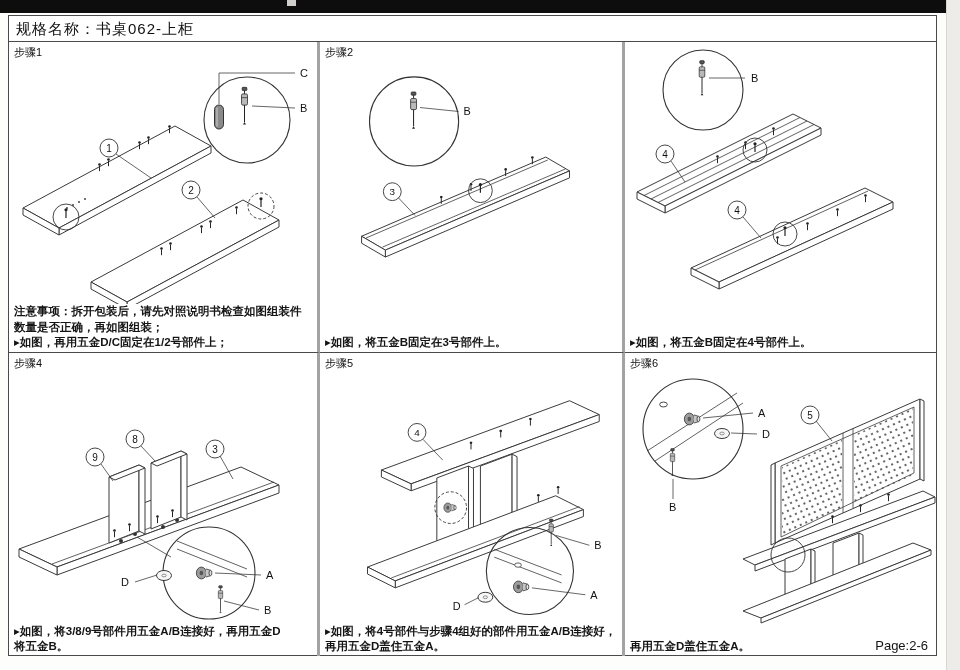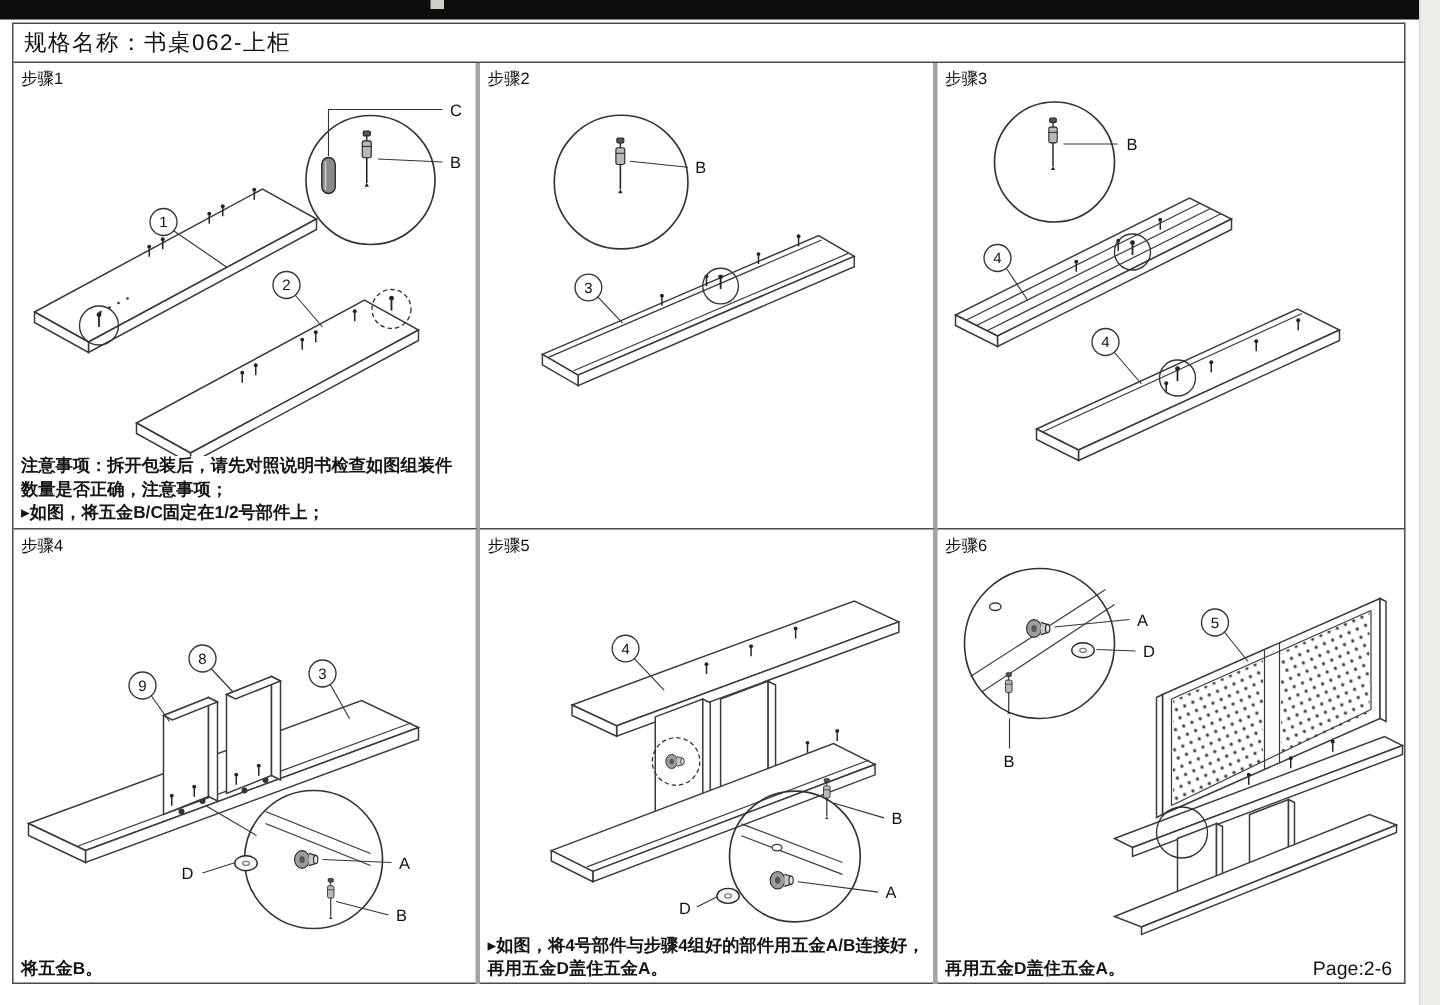--- a/index.html
+++ b/index.html
@@ -149,22 +149,22 @@
             <use href="#sym-scr" x="249" y="137" width="6" height="11"></use>
           </g>
           <g class="pc-g">
             <circle class="pc" cx="182" cy="130" r="9"></circle>
             <text class="num" x="182" y="133.5">2</text>
             <line class="ld" x1="188" y1="137" x2="206" y2="158"></line>
           </g>
         </svg>
         <div class="caption">
           <div class="cap-line">注意事项：拆开包装后，请先对照说明书检查如图组装件</div>
-          <div class="cap-line">数量是否正确，注意事项；</div>
-          <div class="cap-line">▸如图，将五金B/C固定在1/2号部件上；</div>
+          <div class="cap-line">数量是否正确，再如图组装；</div>
+          <div class="cap-line">▸如图，再用五金D/C固定在1/2号部件上；</div>
         </div>
       </section>
 
       <section class="panel bR bB">
         <div class="step-label">步骤2</div>
         <svg class="diagram" viewBox="0 0 305 268" preserveAspectRatio="xMidYMin meet">
           <g>
             <circle class="mag" cx="95" cy="62" r="45"></circle>
             <use href="#sym-bolt" x="87" y="30" width="15" height="44"></use>
             <line class="ld" x1="101" y1="48" x2="140" y2="52"></line>
@@ -182,24 +182,26 @@
             <use href="#sym-scr" x="212" y="97" width="5" height="9"></use>
             <circle class="mini" cx="162" cy="132" r="12"></circle>
             <use href="#sym-scr" x="159" y="124" width="6" height="11"></use>
           </g>
           <g class="pc-g">
             <circle class="pc" cx="73" cy="133" r="9"></circle>
             <text class="num" x="73" y="136.5">3</text>
             <line class="ld" x1="79" y1="139" x2="96" y2="157"></line>
           </g>
         </svg>
+        <div class="caption">
+          <div class="cap-line">▸如图，将五金B固定在3号部件上。</div>
+        </div>
       </section>
 
       <section class="panel bB">
-        <div class="step-label">步骤3</div>
         <svg class="diagram" viewBox="0 0 311 268" preserveAspectRatio="xMidYMin meet">
           <g>
             <circle class="mag" cx="78" cy="48" r="40"></circle>
             <use href="#sym-bolt" x="70" y="16" width="14" height="42"></use>
             <line class="ld" x1="84" y1="36" x2="120" y2="36"></line>
             <text class="hw" x="126" y="40">B</text>
           </g>
           <g>
             <path class="bd" d="M12,150 L168,72 L196,86 L40,164 Z"></path>
             <path class="bd" d="M40,164 L196,86 L196,93 L40,171 Z"></path>
@@ -229,20 +231,23 @@
             <use href="#sym-scr" x="238" y="152" width="5" height="9"></use>
             <circle class="mini" cx="160" cy="192" r="12"></circle>
             <use href="#sym-scr" x="157" y="184" width="6" height="11"></use>
           </g>
           <g class="pc-g">
             <circle class="pc" cx="112" cy="168" r="9"></circle>
             <text class="num" x="112" y="171.5">4</text>
             <line class="ld" x1="118" y1="175" x2="136" y2="196"></line>
           </g>
         </svg>
+        <div class="caption">
+          <div class="cap-line">▸如图，将五金B固定在4号部件上。</div>
+        </div>
       </section>
 
       <section class="panel bR">
         <div class="step-label">步骤4</div>
         <svg class="diagram" viewBox="0 0 308 252" preserveAspectRatio="xMidYMin meet">
 
           <g>
             <path class="bd" d="M10,178 L232,96 L270,114 L48,196 Z"></path>
             <path class="bd" d="M48,196 L270,114 L270,122 L48,204 Z"></path>
             <path class="bd" d="M10,178 L48,196 L48,204 L10,186 Z"></path>
@@ -294,20 +299,21 @@
             <use href="#sym-bolt" x="206" y="214" width="11" height="30"></use>
             <line class="ld" x1="206" y1="202" x2="252" y2="204"></line>
             <text class="hw" x="257" y="208">A</text>
             <line class="ld" x1="148" y1="204" x2="126" y2="211"></line>
             <text class="hw" x="112" y="215">D</text>
             <line class="ld" x1="215" y1="230" x2="250" y2="239"></line>
             <text class="hw" x="255" y="243">B</text>
           </g>
         </svg>
         <div class="caption">
+          <div class="cap-line">▸如图，将3/8/9号部件用五金A/B连接好，再用五金D</div>
           <div class="cap-line">将五金B。</div>
         </div>
       </section>
 
       <section class="panel bR">
         <div class="step-label">步骤5</div>
         <svg class="diagram" viewBox="0 0 305 252" preserveAspectRatio="xMidYMin meet">
 
           <g>
             <path class="bd" d="M62,100 L252,30 L282,44 L92,114 Z"></path>

